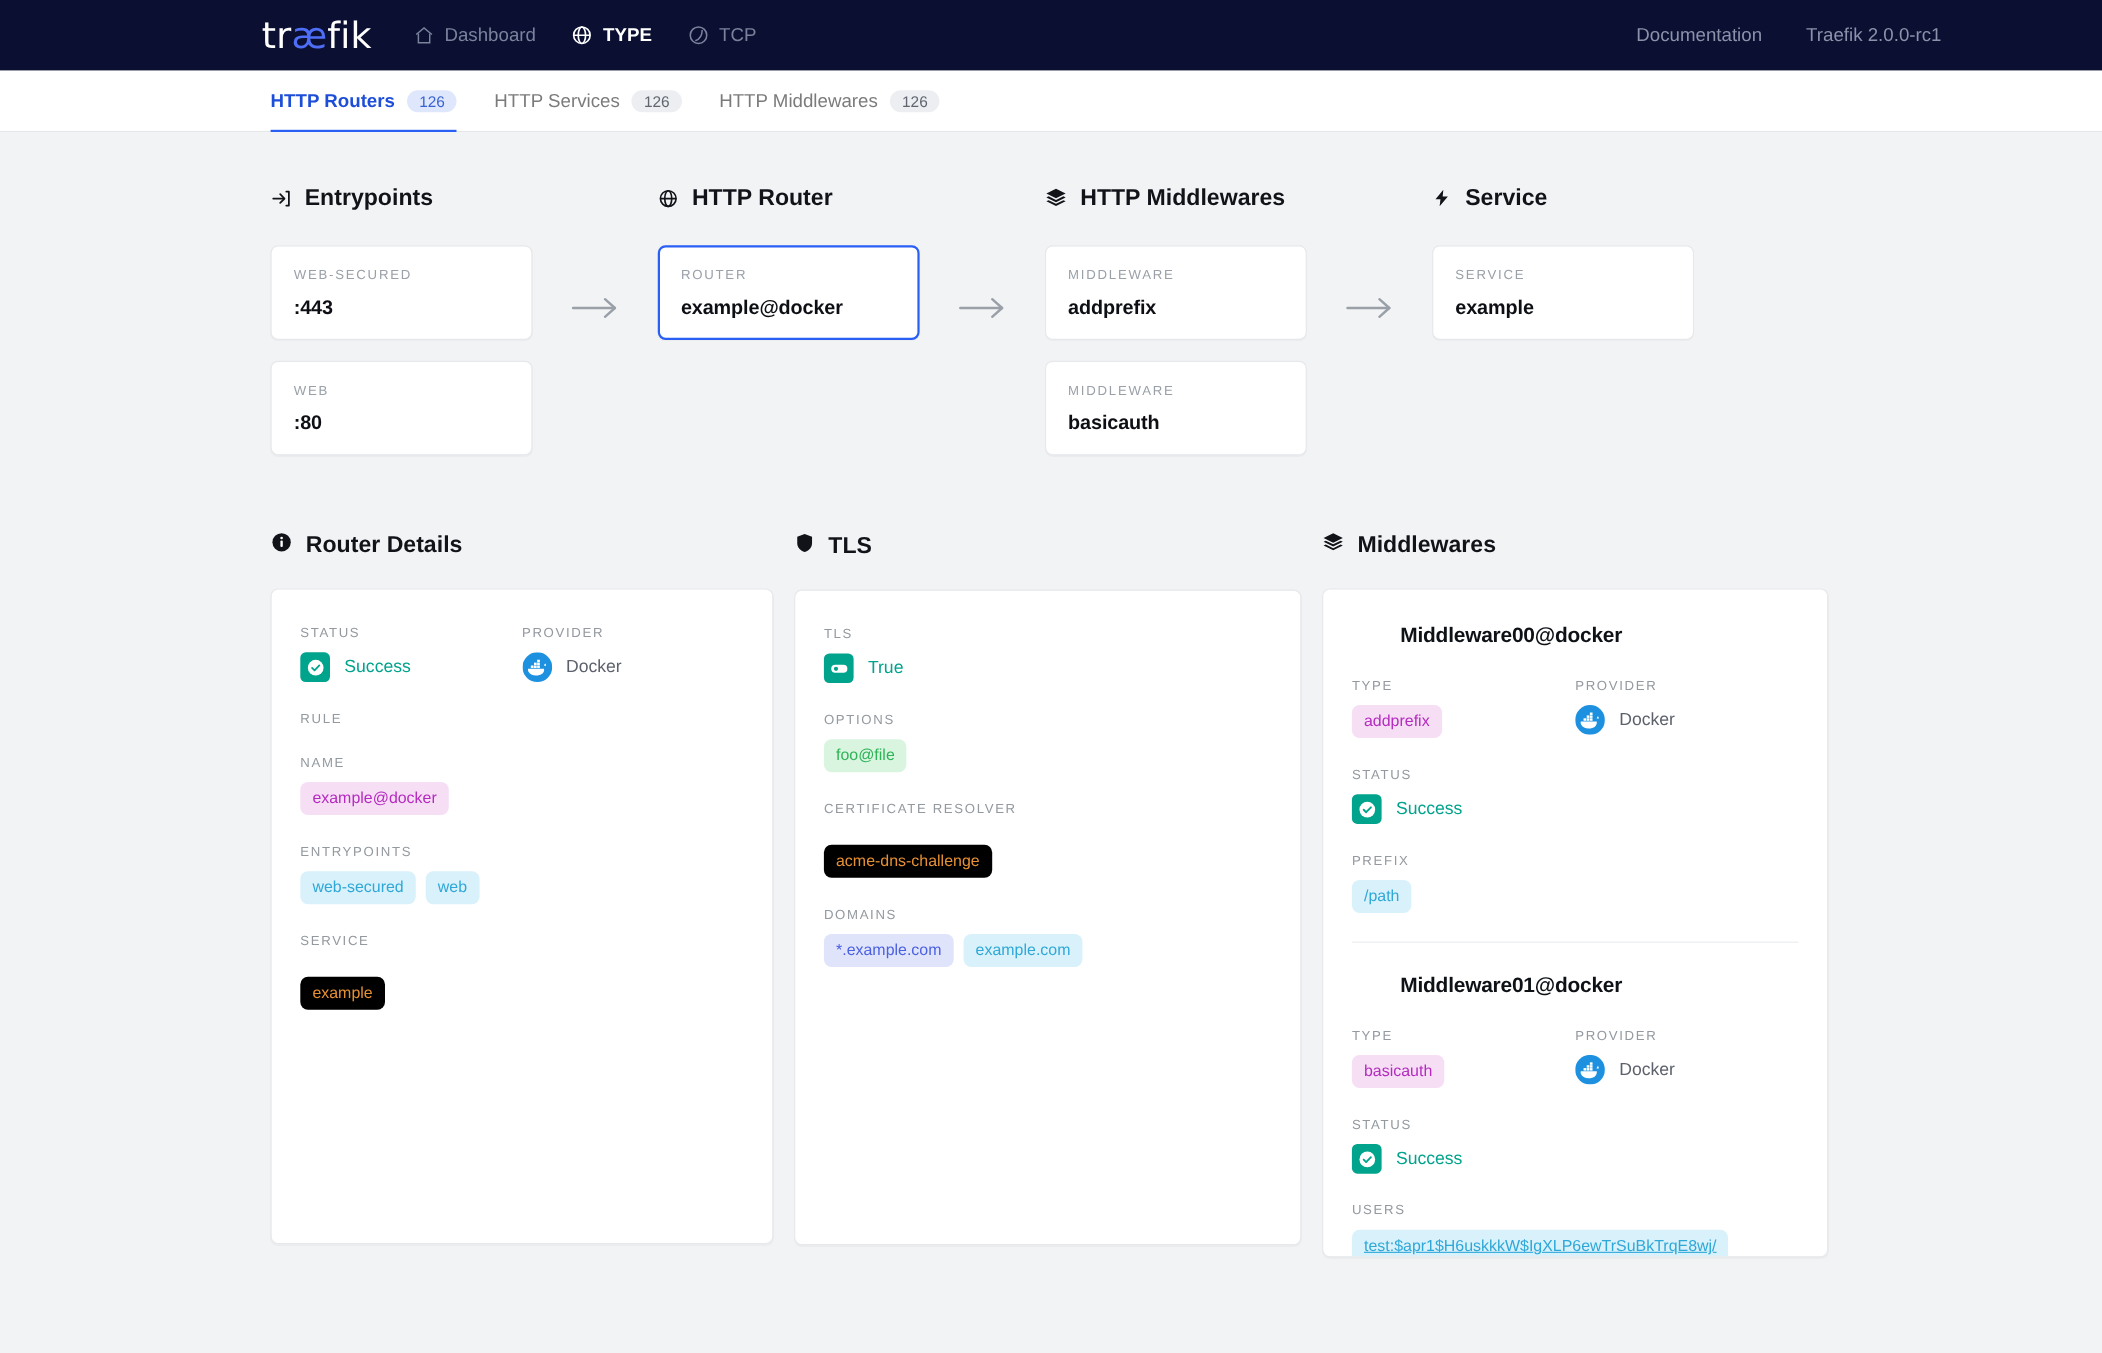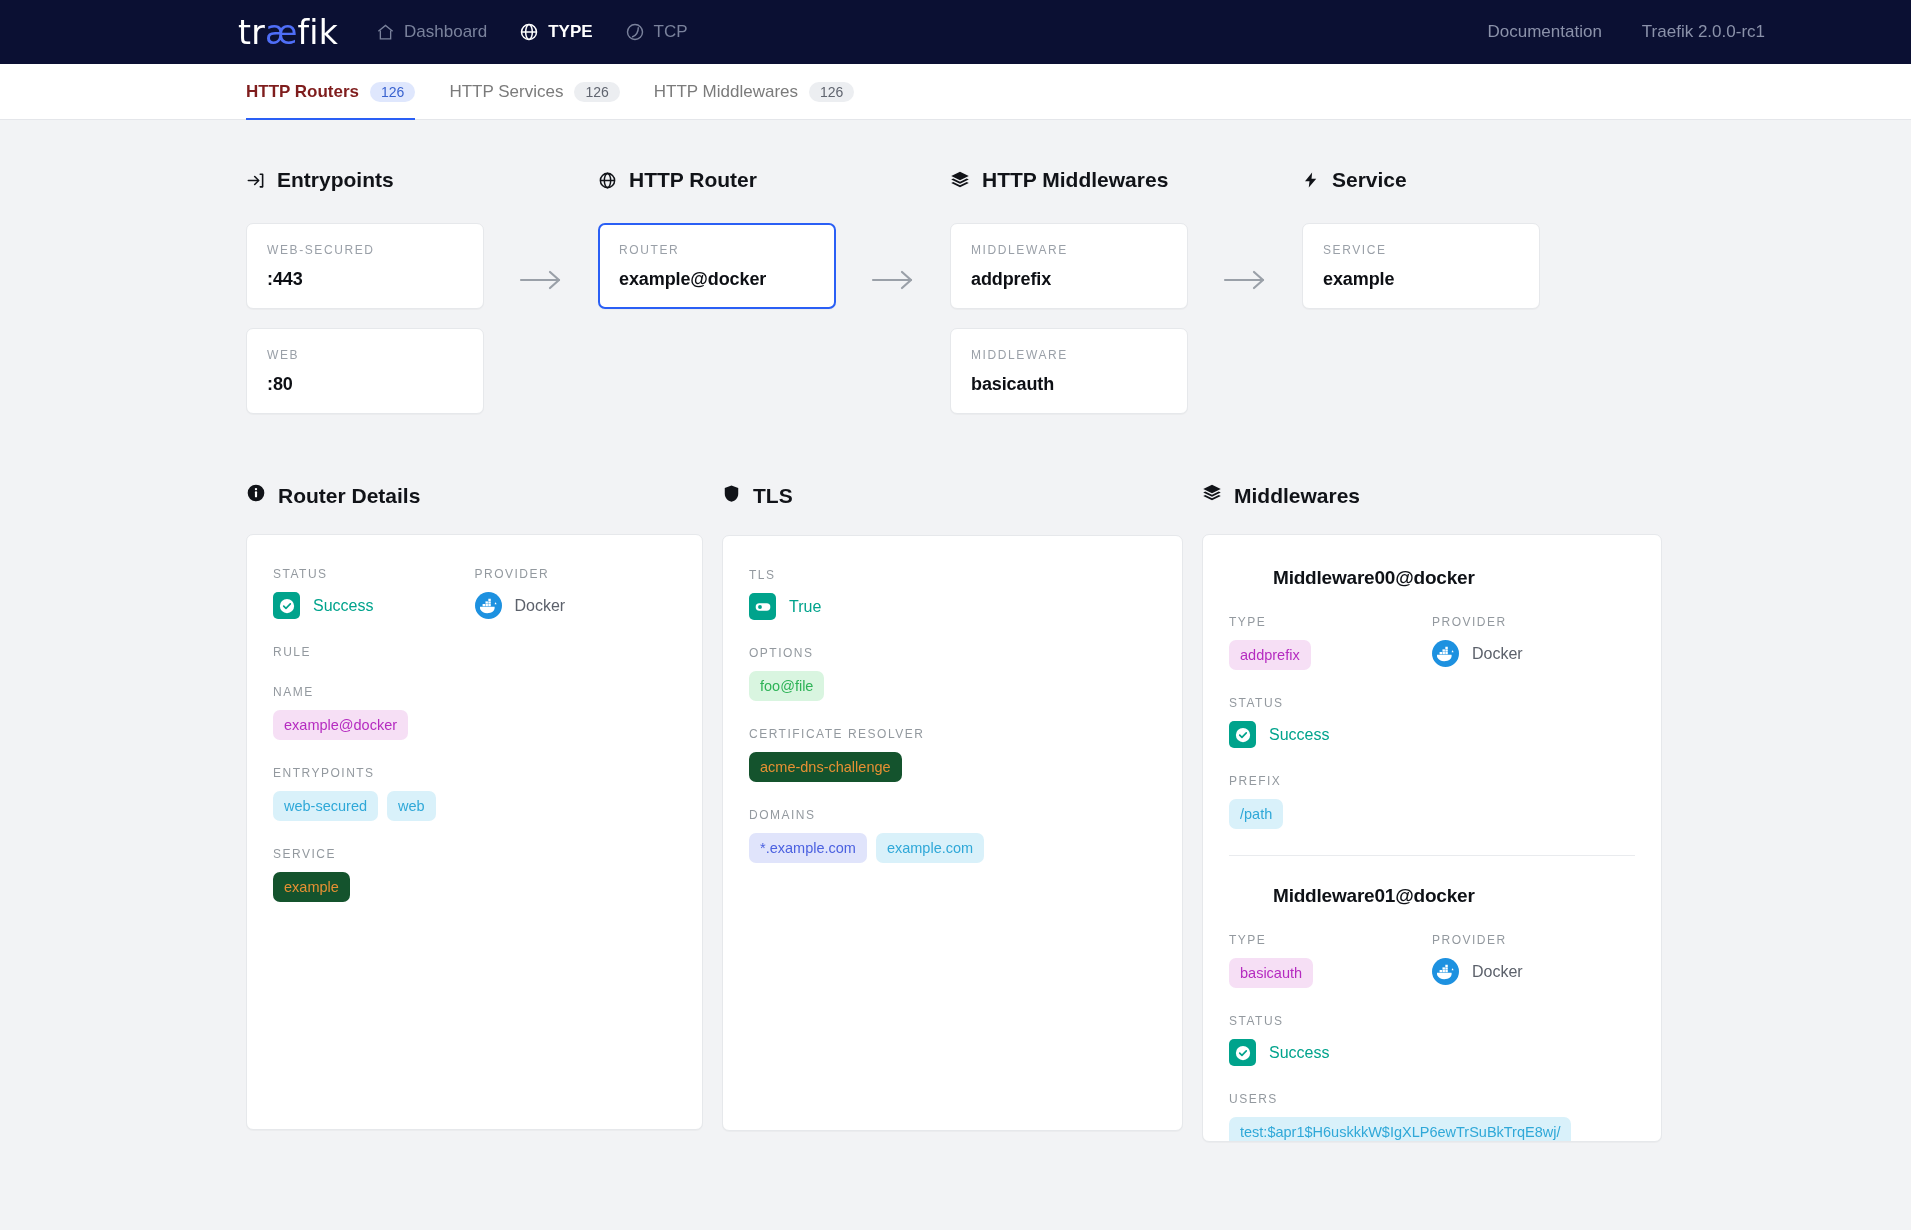--- a/index.html
+++ b/index.html
@@ -35,21 +35,21 @@
 
   
   .tabbar {
     height: 56px; background: #ffffff;
     display: flex; align-items: center;
     border-bottom: 1px solid #e4e6ea;
     padding-left: 246px; gap: 34px;
   }
   .tab { display: flex; align-items: center; gap: 11px; font-size: 17px; color: #7b7b7b; position: relative; height: 56px; }
   .tab-label { line-height: 56px; }
-  .tab.active .tab-label { color: #7f1d1d; font-weight: 600; }
+  .tab.active .tab-label { color: #1d4ed8; font-weight: 600; }
   .tab.active::after {
     content: ""; position: absolute; left: 0; right: 0; bottom: 0;
     height: 2px; background: #2a5ff5;
   }
   .badge {
     background: #eceef1; color: #60656f; border-radius: 11px;
     font-size: 14px; padding: 3px 11px; line-height: 1;
   }
   .tab.active .badge { background: #dfe7fd; color: #3a63cf; }
 
@@ -105,31 +105,31 @@
   .provider-text { font-size: 16px; color: #5c616b; }
 
   .chips { display: flex; flex-wrap: wrap; gap: 9px; }
   .chip {
     border-radius: 7px; padding: 6px 11px; font-size: 14.5px; line-height: 1.25;
     white-space: nowrap;
   }
   .chip.blue   { background: #dee4fb; color: #4169e8; }
   .chip.pink   { background: #f6dff5; color: #b52bc0; }
   .chip.cyan   { background: #d9f1fa; color: #2fa8d8; }
-  .chip.orange { background: #14532d; color: #e79033; }
+  .chip.orange { background: #000000; color: #e79033; margin-top: 15px; }
   .chip.green  { background: #d9f5e0; color: #2eb357; }
   .chip.lav    { background: #e0e4fb; color: #4b61e0; }
 
   .mw-title {
     font-size: 19px; font-weight: 700; color: #0e1116;
     margin-bottom: 26px; letter-spacing: -.2px; margin-left: 44px;
   }
   .mw-sep { height: 1px; background: #e9ebee; margin: 6px 0 29px; }
   .mw-block { }
-  .users-chip { max-width: 100%; }
+  .users-chip { max-width: 100%; text-decoration: underline; }
 
   .ic-sq {
     width: 27px; height: 27px; border-radius: 5px; background: #00a38c;
     display: flex; align-items: center; justify-content: center; flex: none;
   }
   .docker-ic { width: 27px; height: 27px; flex: none; }
 </style>
 </head>
 <body>
 

